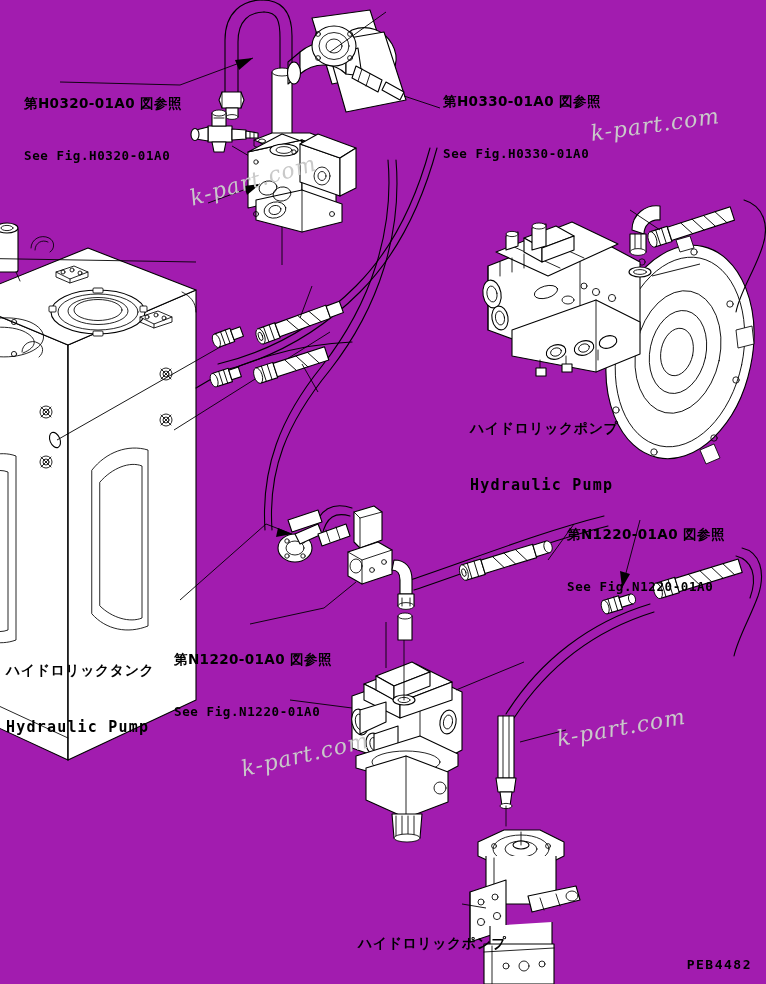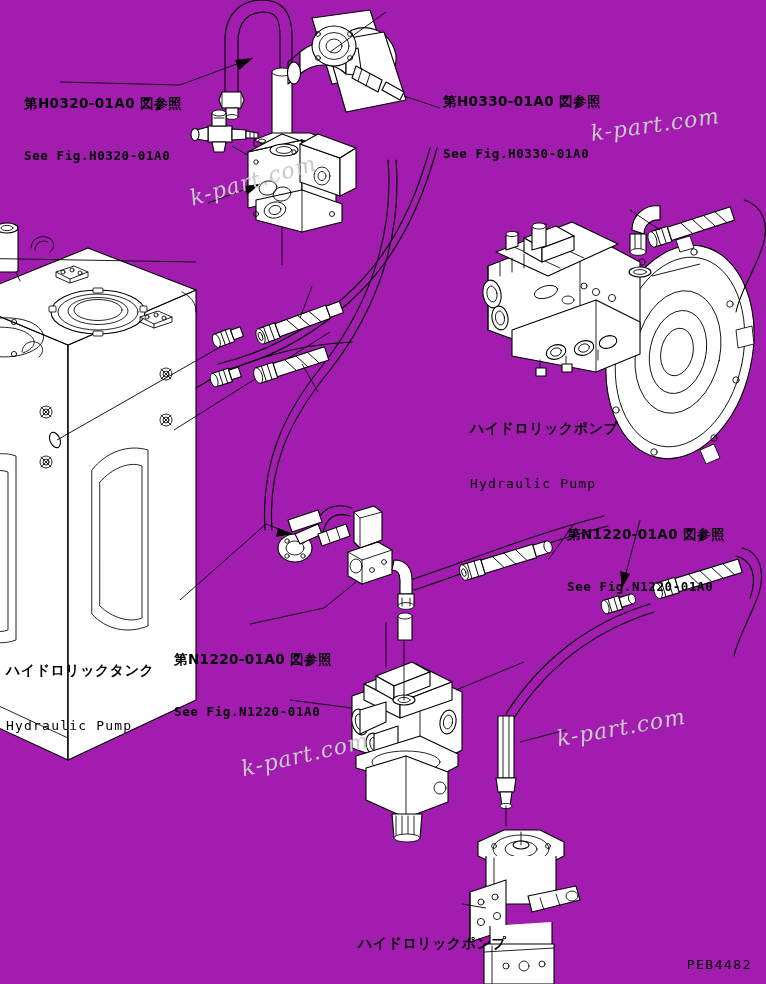--- a/index.html
+++ b/index.html
@@ -52,41 +52,41 @@
     display: block;
     font-family: Liberation Sans, sans-serif;
     font-size: 14px;
     font-weight: 700;
     letter-spacing: 0.5px;
     text-align: right;
   }
   .partlabel .en {
     display: block;
     font-family: "DejaVu Sans Mono", monospace;
-    font-size: 13px;
-    font-weight: 400;
+    font-size: 15px;
+    font-weight: 700;
     letter-spacing: 1.2px;
   }
   .wm {
     position: absolute;
     color: #c9c9c9;
     font-family: "DejaVu Serif", serif;
     font-style: italic;
     font-size: 22px;
     letter-spacing: 1px;
     white-space: nowrap;
     user-select: none;
   }
   #figure-number {
     position: absolute;
     right: 14px;
     bottom: 12px;
     font-family: "DejaVu Sans Mono", monospace;
     font-size: 13px;
-    font-weight: 400;
+    font-weight: 700;
     letter-spacing: 1.5px;
     color: #000000;
   }
 </style>
 </head>
 <body>
 
 <div id="page">
 
   <svg id="art" viewBox="0 0 766 984" xmlns="http://www.w3.org/2000/svg">

